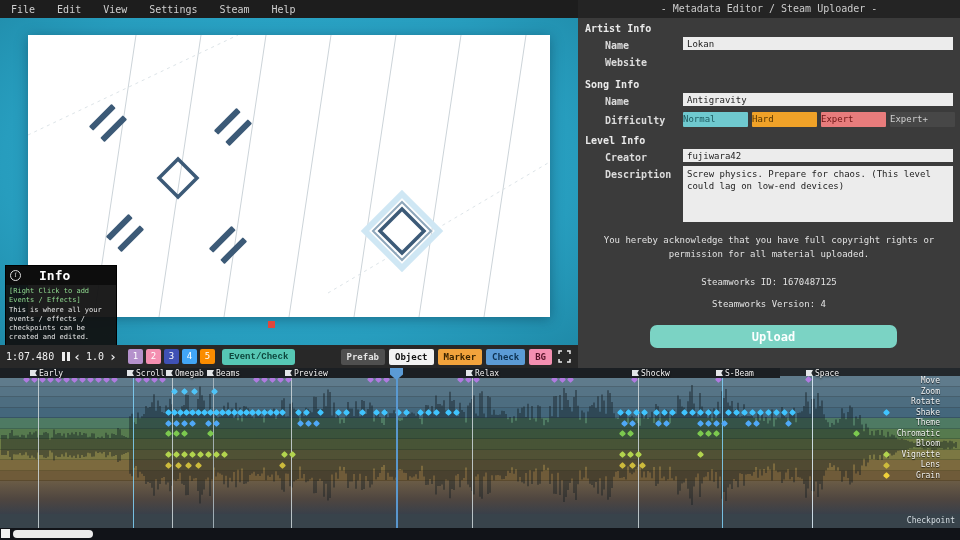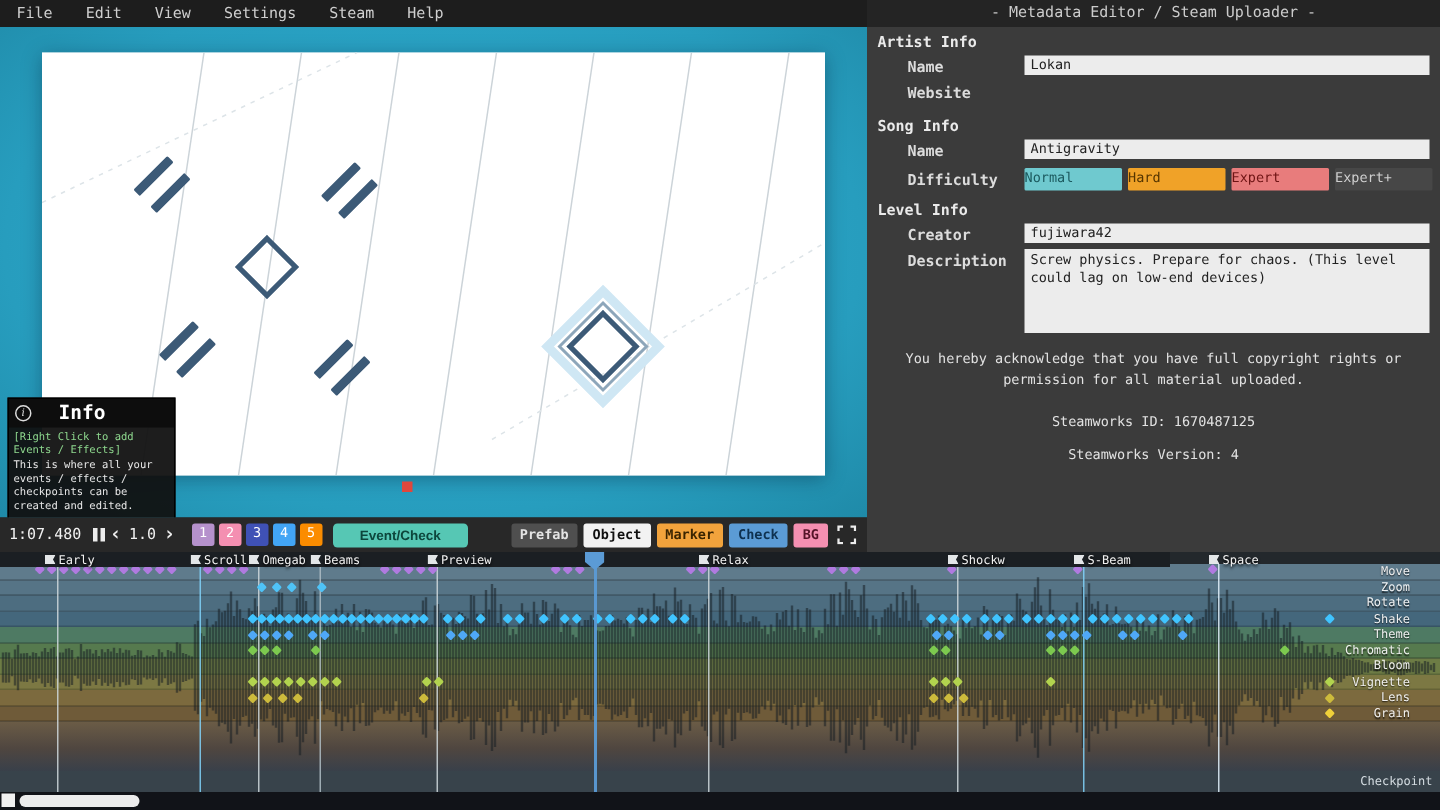--- a/index.html
+++ b/index.html
@@ -27,22 +27,22 @@
   .toolbar{position:absolute;left:0;top:345px;width:578px;height:23px;background:#282828;
            display:flex;align-items:center;z-index:4;}
   .time{color:#f0f0f0;font-size:10px;margin-left:6px;}
   .pause{display:flex;gap:2px;margin-left:8px;cursor:pointer;}
   .pause i{display:block;width:3px;height:9px;background:#ececec;}
   .chev{color:#ececec;font-size:13px;font-weight:bold;margin:0 3px;cursor:pointer;line-height:1;}
   .speed{color:#f0f0f0;font-size:10px;margin:0 2px;}
   .numbtns{display:flex;gap:3px;margin-left:8px;}
   .numbtn{width:15px;height:15px;border-radius:2px;color:#fff;font-size:9px;line-height:15px;
           text-align:center;cursor:pointer;}
-  .evcheck{border:none;background:#56c7b4;color:#0d463c;font-family:Liberation Sans, sans-serif;font-size:9px;
-           font-weight:bold;padding:3px 18px;border-radius:3px;margin-left:7px;cursor:pointer;}
+  .evcheck{border:none;background:#56c7b4;color:#0d463c;font-family:Liberation Mono, monospace;font-size:9px;
+           font-weight:bold;padding:3px 7px;border-radius:3px;margin-left:7px;cursor:pointer;}
   .tb-spacer{flex:1;}
   .modebtns{display:flex;gap:4px;align-items:center;}
   .modebtn{font-size:9px;font-weight:bold;padding:3px 6px;border-radius:2px;cursor:pointer;}
   .fsicon{margin:0 7px 0 6px;cursor:pointer;}
   
   .panel{position:absolute;left:578px;top:0;width:382px;height:368px;background:#3b3b3b;z-index:4;}
   .panel-title{position:absolute;left:0;top:0;width:100%;height:18px;line-height:18px;background:#242424;
                color:#cccccc;font-size:10px;text-align:center;}
   .sec{position:absolute;left:7px;color:#eaeaea;font-size:10px;font-weight:bold;}
   .lbl{position:absolute;left:27px;color:#dcdcdc;font-size:10px;font-weight:bold;}
@@ -200,20 +200,21 @@
   <div class="sec" style="top:135px">Level Info</div>
   <div class="lbl" style="top:152px">Creator</div>
   <input class="inp" style="top: 149px;" value="fujiwara42">
   <div class="lbl" style="top:169px">Description</div>
   <textarea class="descarea" style="">Screw physics. Prepare for chaos. (This level could lag on low-end devices)</textarea>
 
   <div class="disclaimer">You hereby acknowledge that you have full copyright rights or
 permission for all material uploaded.</div>
   <div class="steamline" style="top:277px">Steamworks ID: 1670487125</div>
   <div class="steamline" style="top:299px">Steamworks Version: 4</div>
+  <button class="upload">Upload</button>
 </div>
 
 <div class="timeline">
   <div class="tl-rows" id="tlRows">
       <div class="tl-row" style="background: rgb(95, 123, 140);"></div>
       <div class="tl-row" style="background: rgb(86, 116, 134);"></div>
       <div class="tl-row" style="background: rgb(77, 109, 128);"></div>
       <div class="tl-row" style="background: rgb(68, 103, 124);"></div>
       <div class="tl-row" style="background: rgb(78, 122, 99);"></div>
       <div class="tl-row" style="background: rgb(86, 122, 78);"></div>

